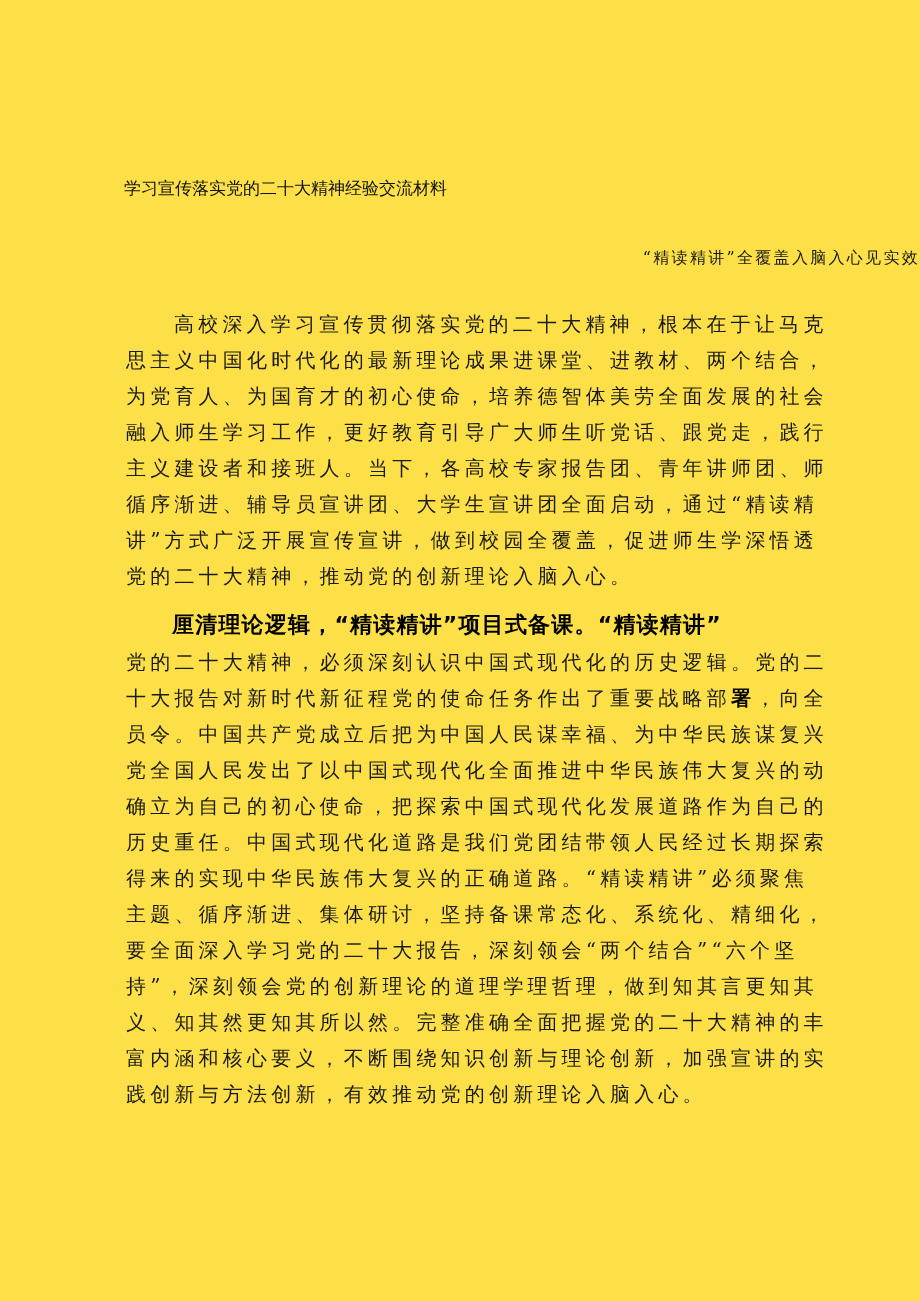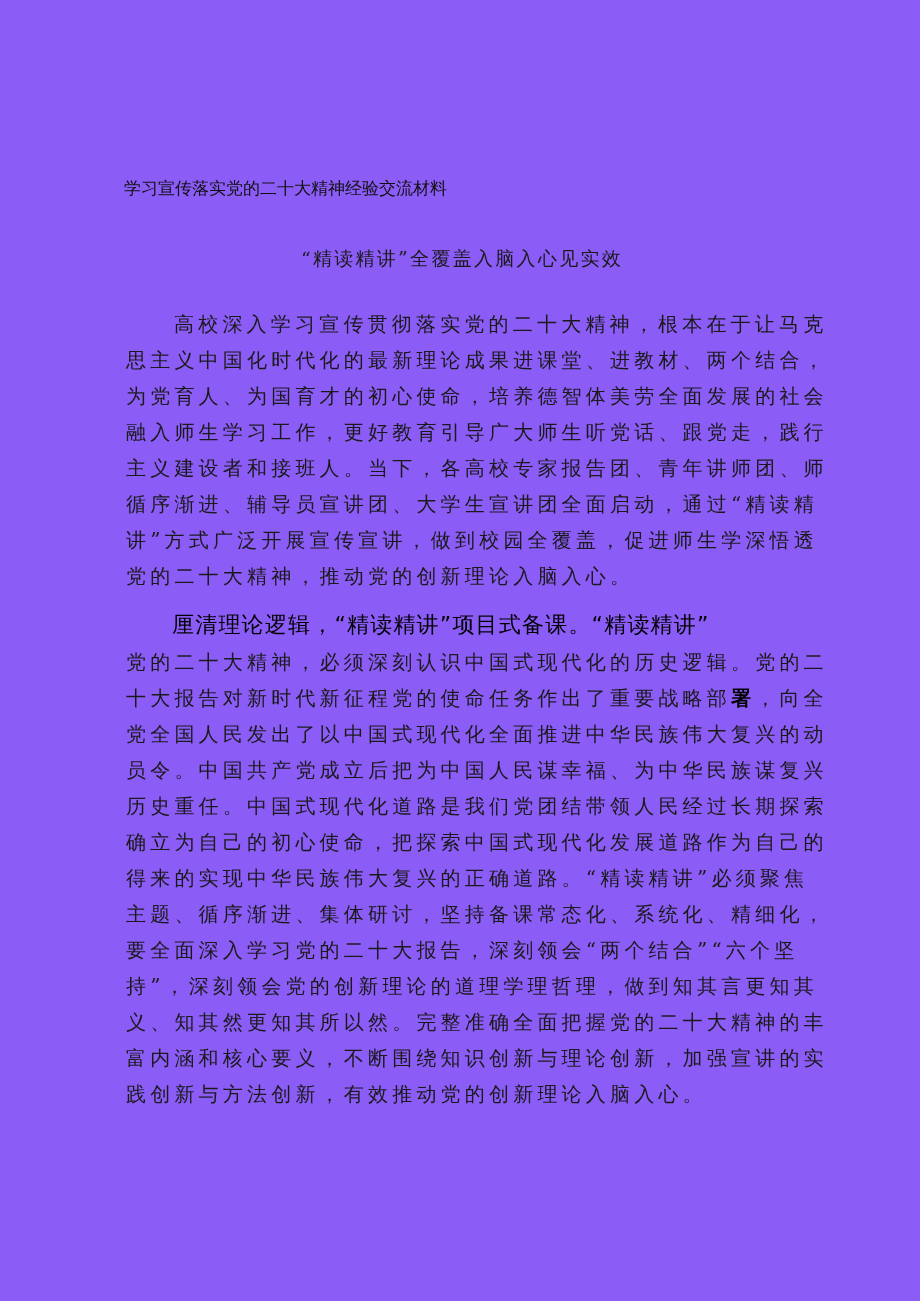--- a/index.html
+++ b/index.html
@@ -13,41 +13,41 @@
       position: relative;
       overflow: hidden;
       color: #111111;
     }
     .page {
       position: absolute;
       left: 0;
       top: 0;
       width: 920px;
       height: 1301px;
-      background: #8b5cf6;
+      background: #fde047;
     }
     .doc-label {
       position: absolute;
       left: 124px;
       top: 176px;
       font-family: "DejaVu Sans", "Liberation Sans", sans-serif;
       font-size: 17px;
       line-height: 24px;
       color: #111111;
       letter-spacing: 0px;
       white-space: nowrap;
     }
     .doc-subtitle {
       position: absolute;
       left: 0;
       width: 920px;
       top: 242px;
-      text-align: center;
+      text-align: right;
       font-family: "DejaVu Serif", "Liberation Serif", serif;
-      font-size: 19px;
+      font-size: 16px;
       line-height: 32px;
       letter-spacing: 2.3px;
       color: #1a1a1a;
       white-space: nowrap;
       padding-left: 4px;
       box-sizing: border-box;
     }
     .body-text {
       position: absolute;
       left: 126px;
@@ -59,21 +59,21 @@
     .line {
       height: 36px;
       line-height: 36px;
       white-space: nowrap;
       letter-spacing: 4.2px;
     }
     .para1 { top: 306px; }
     .para2 { top: 606px; }
     .bold-head {
       font-family: "DejaVu Sans", "Liberation Sans", sans-serif;
-      font-weight: normal;
+      font-weight: bold;
       font-size: 22px;
       letter-spacing: 1.2px;
       color: #000000;
     }
     .heading-line {
       height: 38px;
       line-height: 38px;
       white-space: nowrap;
     }
     .heading-line .indent { display: inline-block; width: 46px; }
@@ -101,24 +101,24 @@
     <div class="line">主义建设者和接班人。当下，各高校专家报告团、青年讲师团、师</div>
     <div class="line">循序渐进、辅导员宣讲团、大学生宣讲团全面启动，通过“精读精</div>
     <div class="line">讲”方式广泛开展宣传宣讲，做到校园全覆盖，促进师生学深悟透</div>
     <div class="line">党的二十大精神，推动党的创新理论入脑入心。</div>
   </div>
 
   <div class="body-text para2">
     <div class="heading-line"><span class="indent"></span><span class="bold-head">厘清理论逻辑，“精读精讲”项目式备课。“精读精讲”</span></div>
     <div class="line">党的二十大精神，必须深刻认识中国式现代化的历史逻辑。党的二</div>
     <div class="line"><span>十大报告对新时代新征程党的使命任务作出了重要战略部</span><span class="bold-char">署</span><span>，向全</span></div>
+    <div class="line">员令。中国共产党成立后把为中国人民谋幸福、为中华民族谋复兴</div>
     <div class="line">党全国人民发出了以中国式现代化全面推进中华民族伟大复兴的动</div>
-    <div class="line">员令。中国共产党成立后把为中国人民谋幸福、为中华民族谋复兴</div>
+    <div class="line">确立为自己的初心使命，把探索中国式现代化发展道路作为自己的</div>
     <div class="line">历史重任。中国式现代化道路是我们党团结带领人民经过长期探索</div>
-    <div class="line">确立为自己的初心使命，把探索中国式现代化发展道路作为自己的</div>
     <div class="line">得来的实现中华民族伟大复兴的正确道路。“精读精讲”必须聚焦</div>
     <div class="line">主题、循序渐进、集体研讨，坚持备课常态化、系统化、精细化，</div>
     <div class="line">要全面深入学习党的二十大报告，深刻领会“两个结合”“六个坚</div>
     <div class="line">持”，深刻领会党的创新理论的道理学理哲理，做到知其言更知其</div>
     <div class="line">义、知其然更知其所以然。完整准确全面把握党的二十大精神的丰</div>
     <div class="line">富内涵和核心要义，不断围绕知识创新与理论创新，加强宣讲的实</div>
     <div class="line">践创新与方法创新，有效推动党的创新理论入脑入心。</div>
   </div>
 
 </div>

